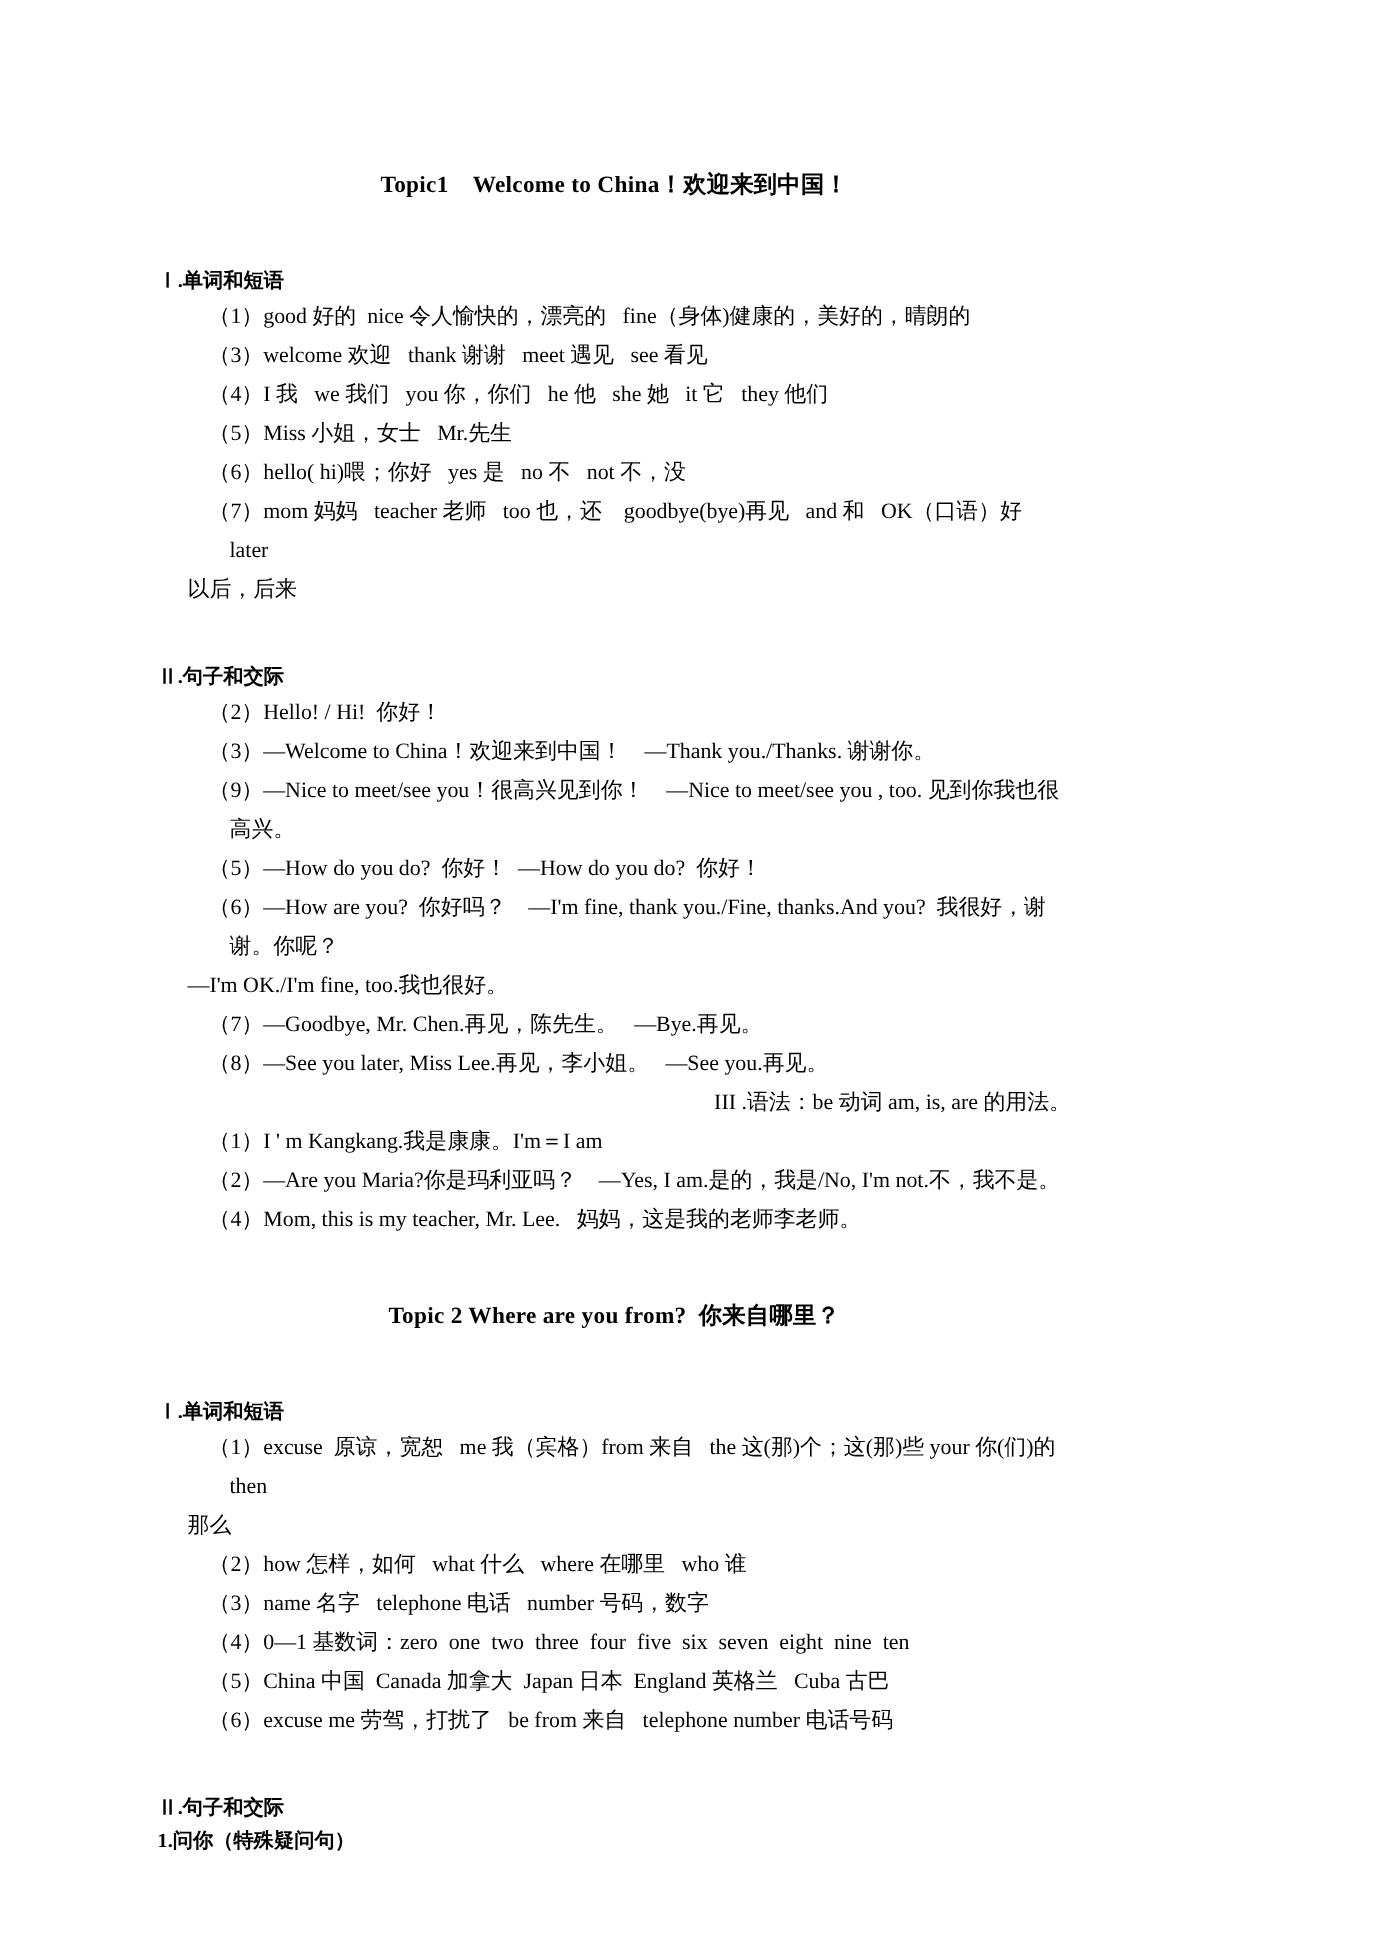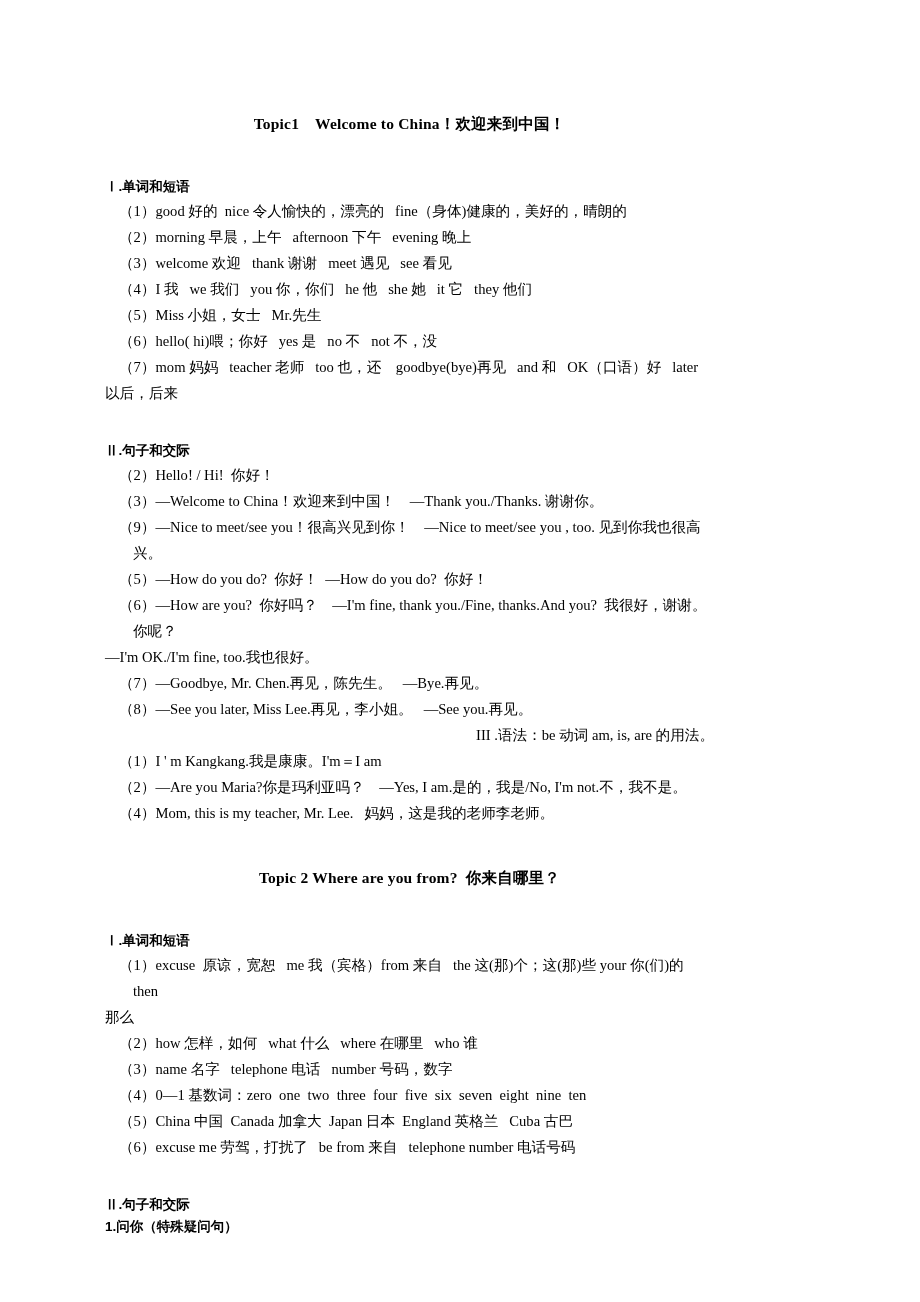--- a/index.html
+++ b/index.html
@@ -31,38 +31,38 @@
     font-size: 15.5px;
     text-align: center;
     line-height: 24px;
     letter-spacing: 0.2px;
     white-space: pre;
   }
   .gap-lg { height: 34px; }
   .gap-xl { height: 40px; }
 
   .sec-head {
-    font-family: Liberation Sans, sans-serif;
+    font-family: Liberation Serif, serif;
     font-weight: bold;
     font-size: 13.5px;
     line-height: 22px;
     margin: 0;
     white-space: pre;
   }
 
   .line {
     font-family: "Liberation Serif", "DejaVu Serif", serif;
     font-size: 14.6px;
     line-height: 26px;
     margin: 0;
     white-space: pre-wrap;
     word-break: break-word;
   }
 
-  .line-block { padding-left: 14px; }
+  .line-block { padding-left: 14px; margin-left: 20px; }
   .line-block > .line { text-indent: -14px; padding-left: 14px; }
   .line-block > .line.flush { text-indent: 0; padding-left: 0; margin-left: -14px; }
 
   .grammar-head {
     font-family: "Liberation Serif", "DejaVu Serif", serif;
     font-size: 14.6px;
     line-height: 26px;
     margin: 0;
     padding-left: 0;
     margin-left: -14px;
@@ -78,21 +78,20 @@
   <div class="spacer-top"></div>
 
   <div class="topic-title">Topic1    Welcome to China！欢迎来到中国！</div>
 
   <div class="gap-xl"></div>
 
   <div class="sec-head">Ⅰ.单词和短语</div>
 
   <div class="line-block">
     <div class="line">（1）good 好的  nice 令人愉快的，漂亮的   fine（身体)健康的，美好的，晴朗的</div>
-    <div class="line">（2）morning 早晨，上午   afternoon 下午   evening 晚上</div>
     <div class="line">（3）welcome 欢迎   thank 谢谢   meet 遇见   see 看见</div>
     <div class="line">（4）I 我   we 我们   you 你，你们   he 他   she 她   it 它   they 他们</div>
     <div class="line">（5）Miss 小姐，女士   Mr.先生</div>
     <div class="line">（6）hello( hi)喂；你好   yes 是   no 不   not 不，没</div>
     <div class="line">（7）mom 妈妈   teacher 老师   too 也，还    goodbye(bye)再见   and 和   OK（口语）好   later</div>
     <div class="line flush">以后，后来</div>
   </div>
 
   <div class="gap-lg"></div>
 

